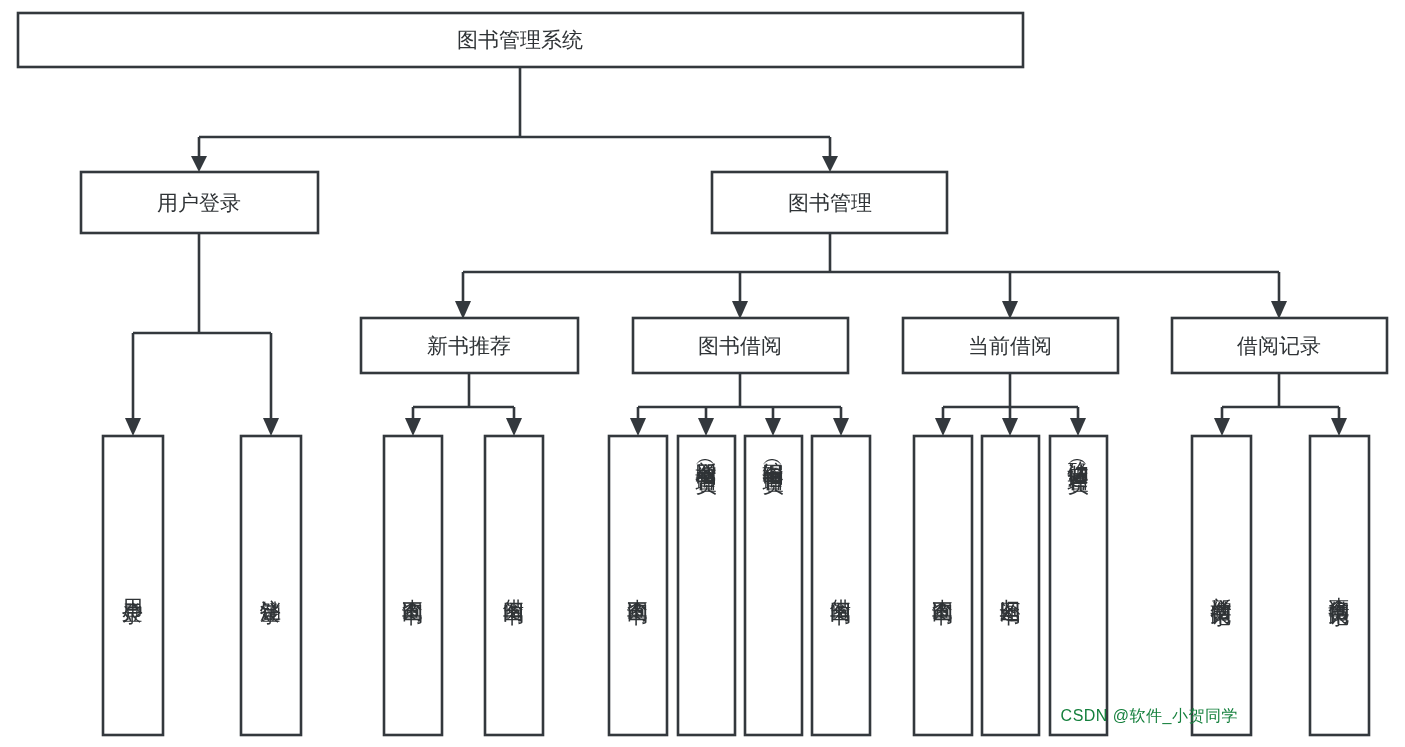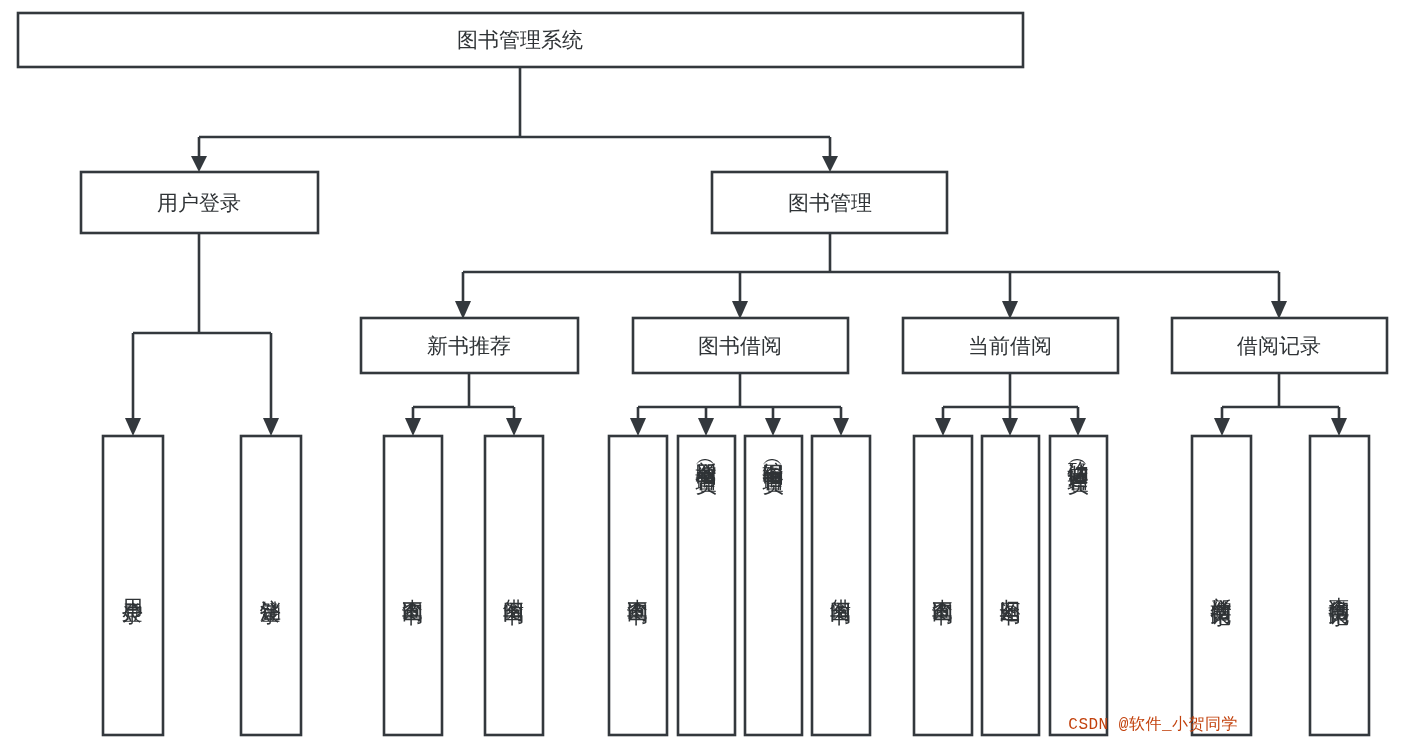--- a/index.html
+++ b/index.html
@@ -63,24 +63,24 @@
     letter-spacing: 2px;
     color: #2f3336;
     font-size: 21px;
     line-height: 1;
     font-family: "Liberation Sans", "DejaVu Sans", sans-serif;
     white-space: nowrap;
   }
   .watermark {
     position: absolute;
     right: 10px;
-    bottom: 12px;
-    color: #c2410c;
+    bottom: 20px;
+    color: #15803d;
     font-size: 16px;
-    font-family: Liberation Mono, monospace;
+    font-family: Liberation Sans, sans-serif;
     letter-spacing: 0.5px;
     user-select: none;
   }
 </style>
 </head>
 <body>
 
 <div id="diagram-root">
 
   <svg class="flow" viewBox="0 0 1405 747">

